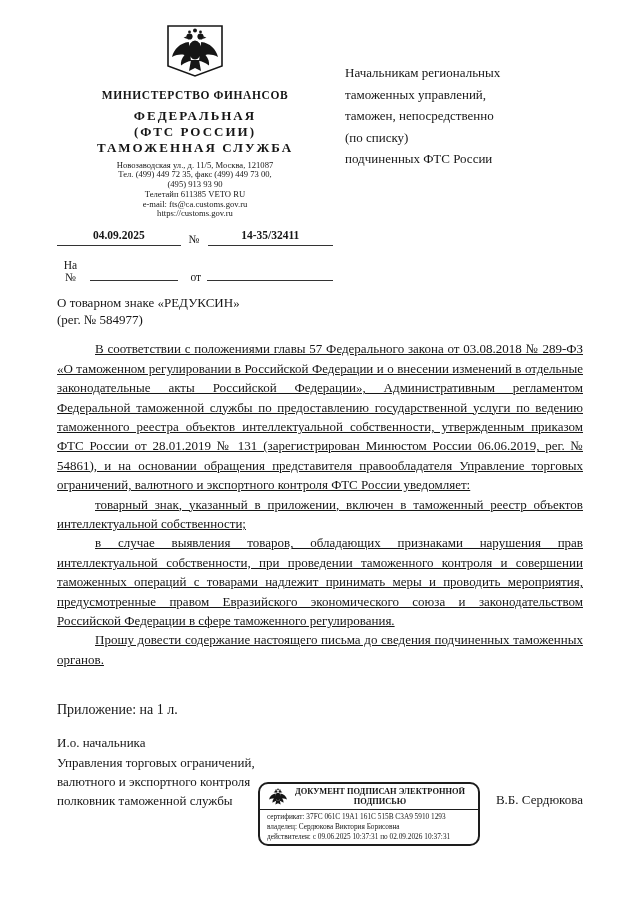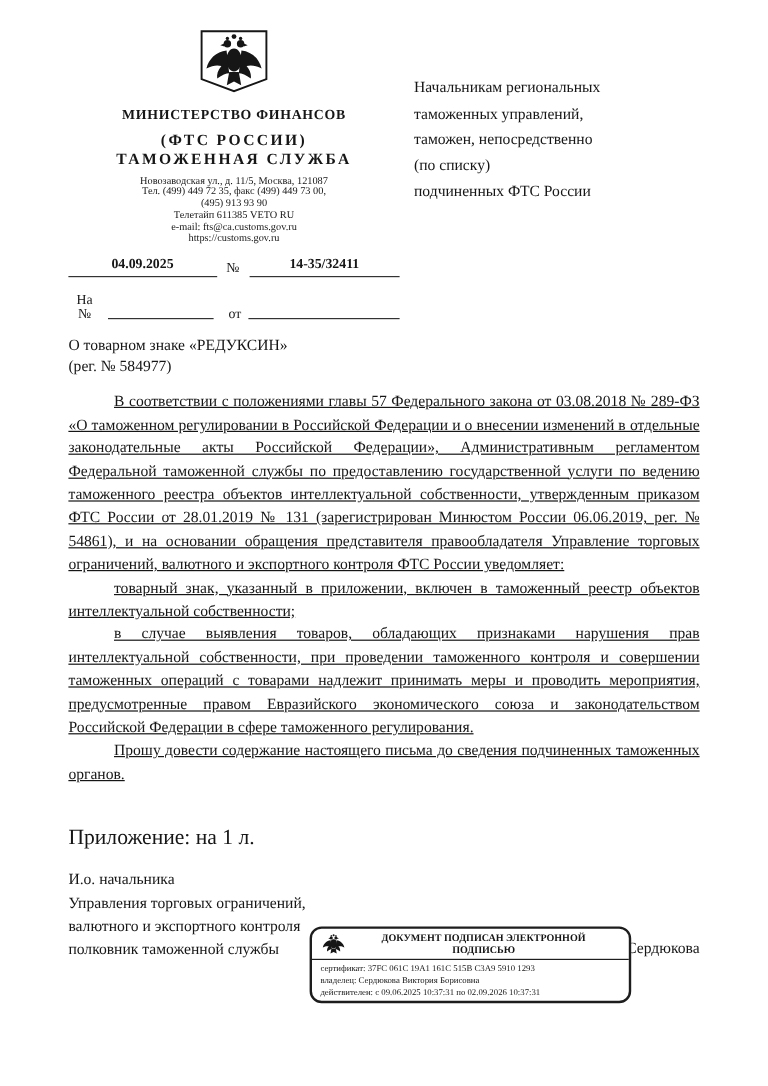--- a/index.html
+++ b/index.html
@@ -31,28 +31,28 @@
   .na-row{display:flex;align-items:flex-end;margin-top:13px;font-size:11.5px;}
   .na-label{margin-right:6px;margin-bottom:-2px;}
   .na-blank1{width:90px;}
   .ot-label{margin:0 6px -2px 12px;}
   .na-blank2{width:128px;}
   
   .subject{margin:13px 0 0 57px;font-size:13px;line-height:17px;}
   
   .body-text{margin:11px 57px 0 57px;font-size:13px;line-height:19.4px;text-align:justify;text-decoration:underline;}
   .body-text p{margin:0;text-indent:38px;}
-  .attachment{margin:33px 57px 0 57px;font-size:18px;}
+  .attachment{margin:33px 57px 0 57px;font-size:14px;}
   
   .sig-block{position:relative;margin:15px 57px 0 57px;height:175px;font-size:13px;line-height:19.4px;}
   .sig-name{position:absolute;right:0;top:57px;}
   
   .stamp{
     position:absolute;left:201px;top:49px;
-    width:268px;height:64px;
+    width:222px;height:64px;
     border:2px solid #1d1d1d;border-radius:10px;
     box-sizing:border-box;
     background:#fff;
   }
   .stamp-head{display:flex;align-items:center;padding:3px 7px 1px 7px;}
   .stamp-eagle{flex:0 0 22px;}
   .stamp-title{flex:1;text-align:center;font-weight:bold;font-size:8.4px;line-height:9.6px;padding:0 4px;}
   .stamp-sep{border-top:1.3px solid #1d1d1d;margin-top:2px;}
   .stamp-details{padding:2px 7px 0 7px;font-size:7.3px;line-height:9.8px;white-space:nowrap;}
 </style>
@@ -81,20 +81,21 @@
             <path d="M25 36 H33 L35 47 L29 44 L23 47 Z"></path>
           </g>
         </svg>
       </div>
 
       <div class="ministry">
         <div>МИНИСТЕРСТВО ФИНАНСОВ</div>
       </div>
 
       <div class="agency">
+        <div>ФЕДЕРАЛЬНАЯ</div>
         <div>(ФТС РОССИИ)</div>
         <div>ТАМОЖЕННАЯ СЛУЖБА</div>
       </div>
 
       <div class="contacts">
         <div>Новозаводская ул., д. 11/5, Москва, 121087</div>
         <div>Тел. (499) 449 72 35, факс  (499) 449 73 00,</div>
         <div>(495) 913 93 90</div>
         <div>Телетайп 611385 VETO RU</div>
         <div>e-mail: fts@ca.customs.gov.ru</div>

